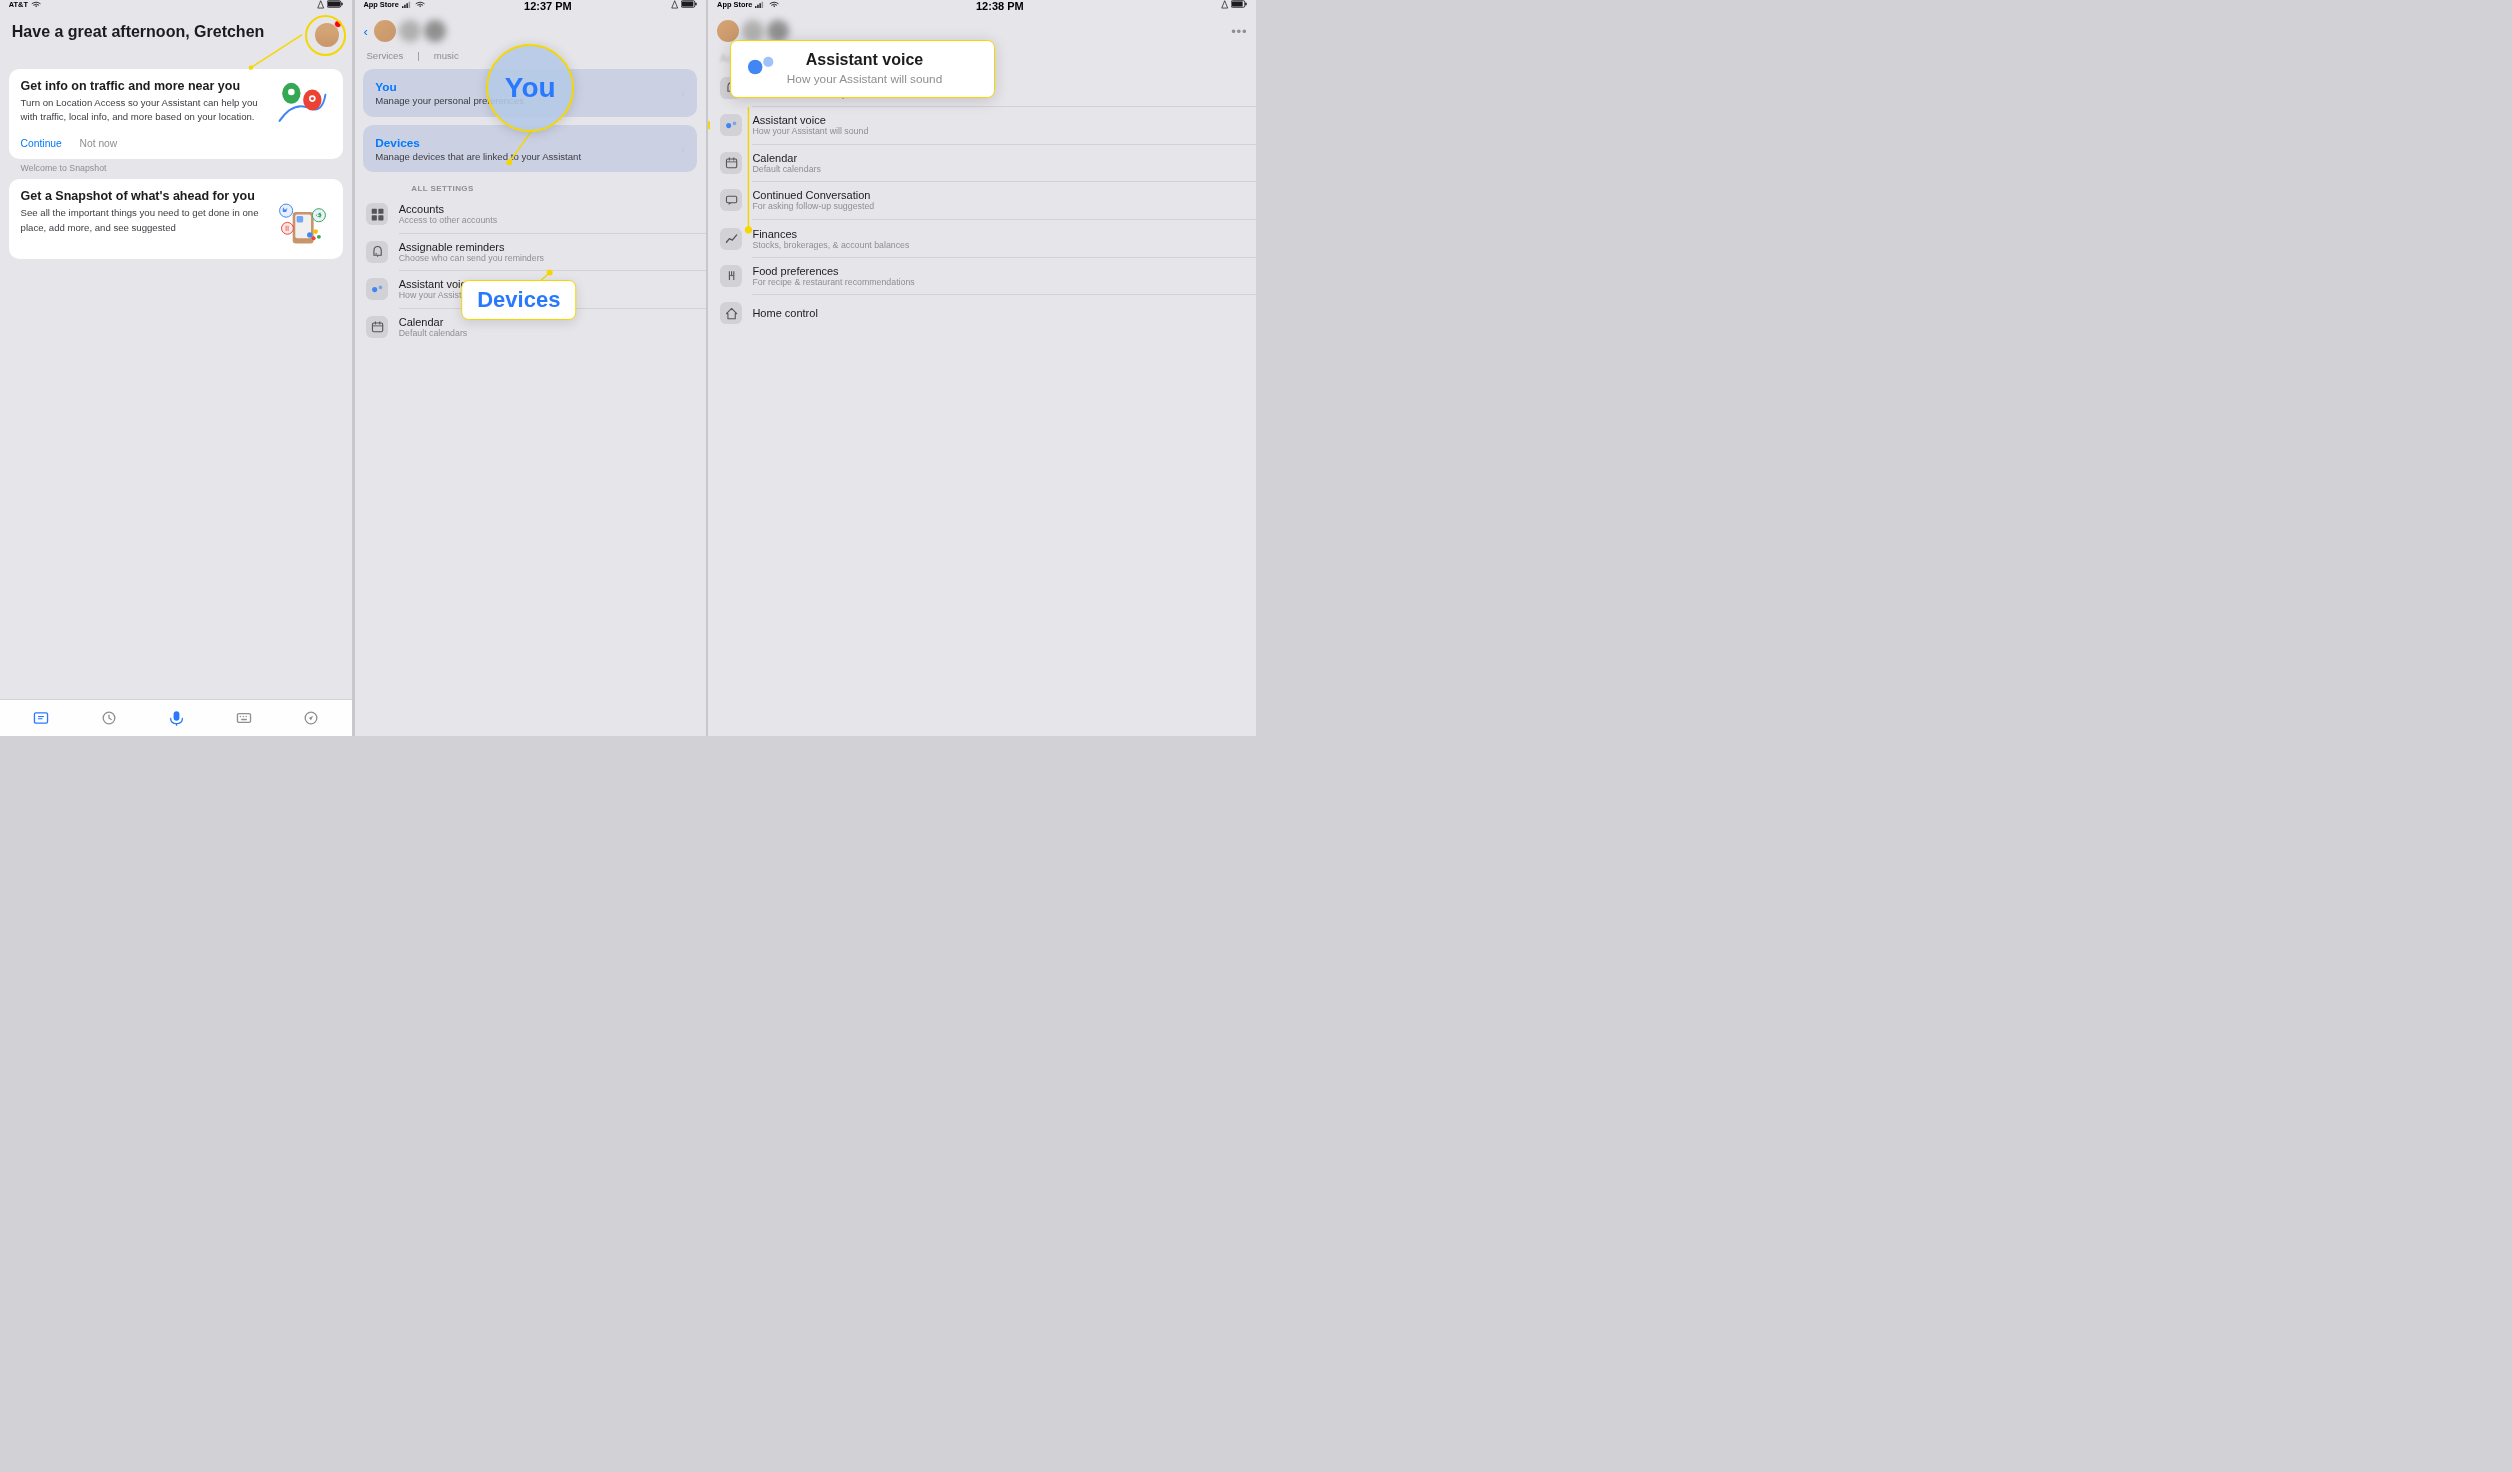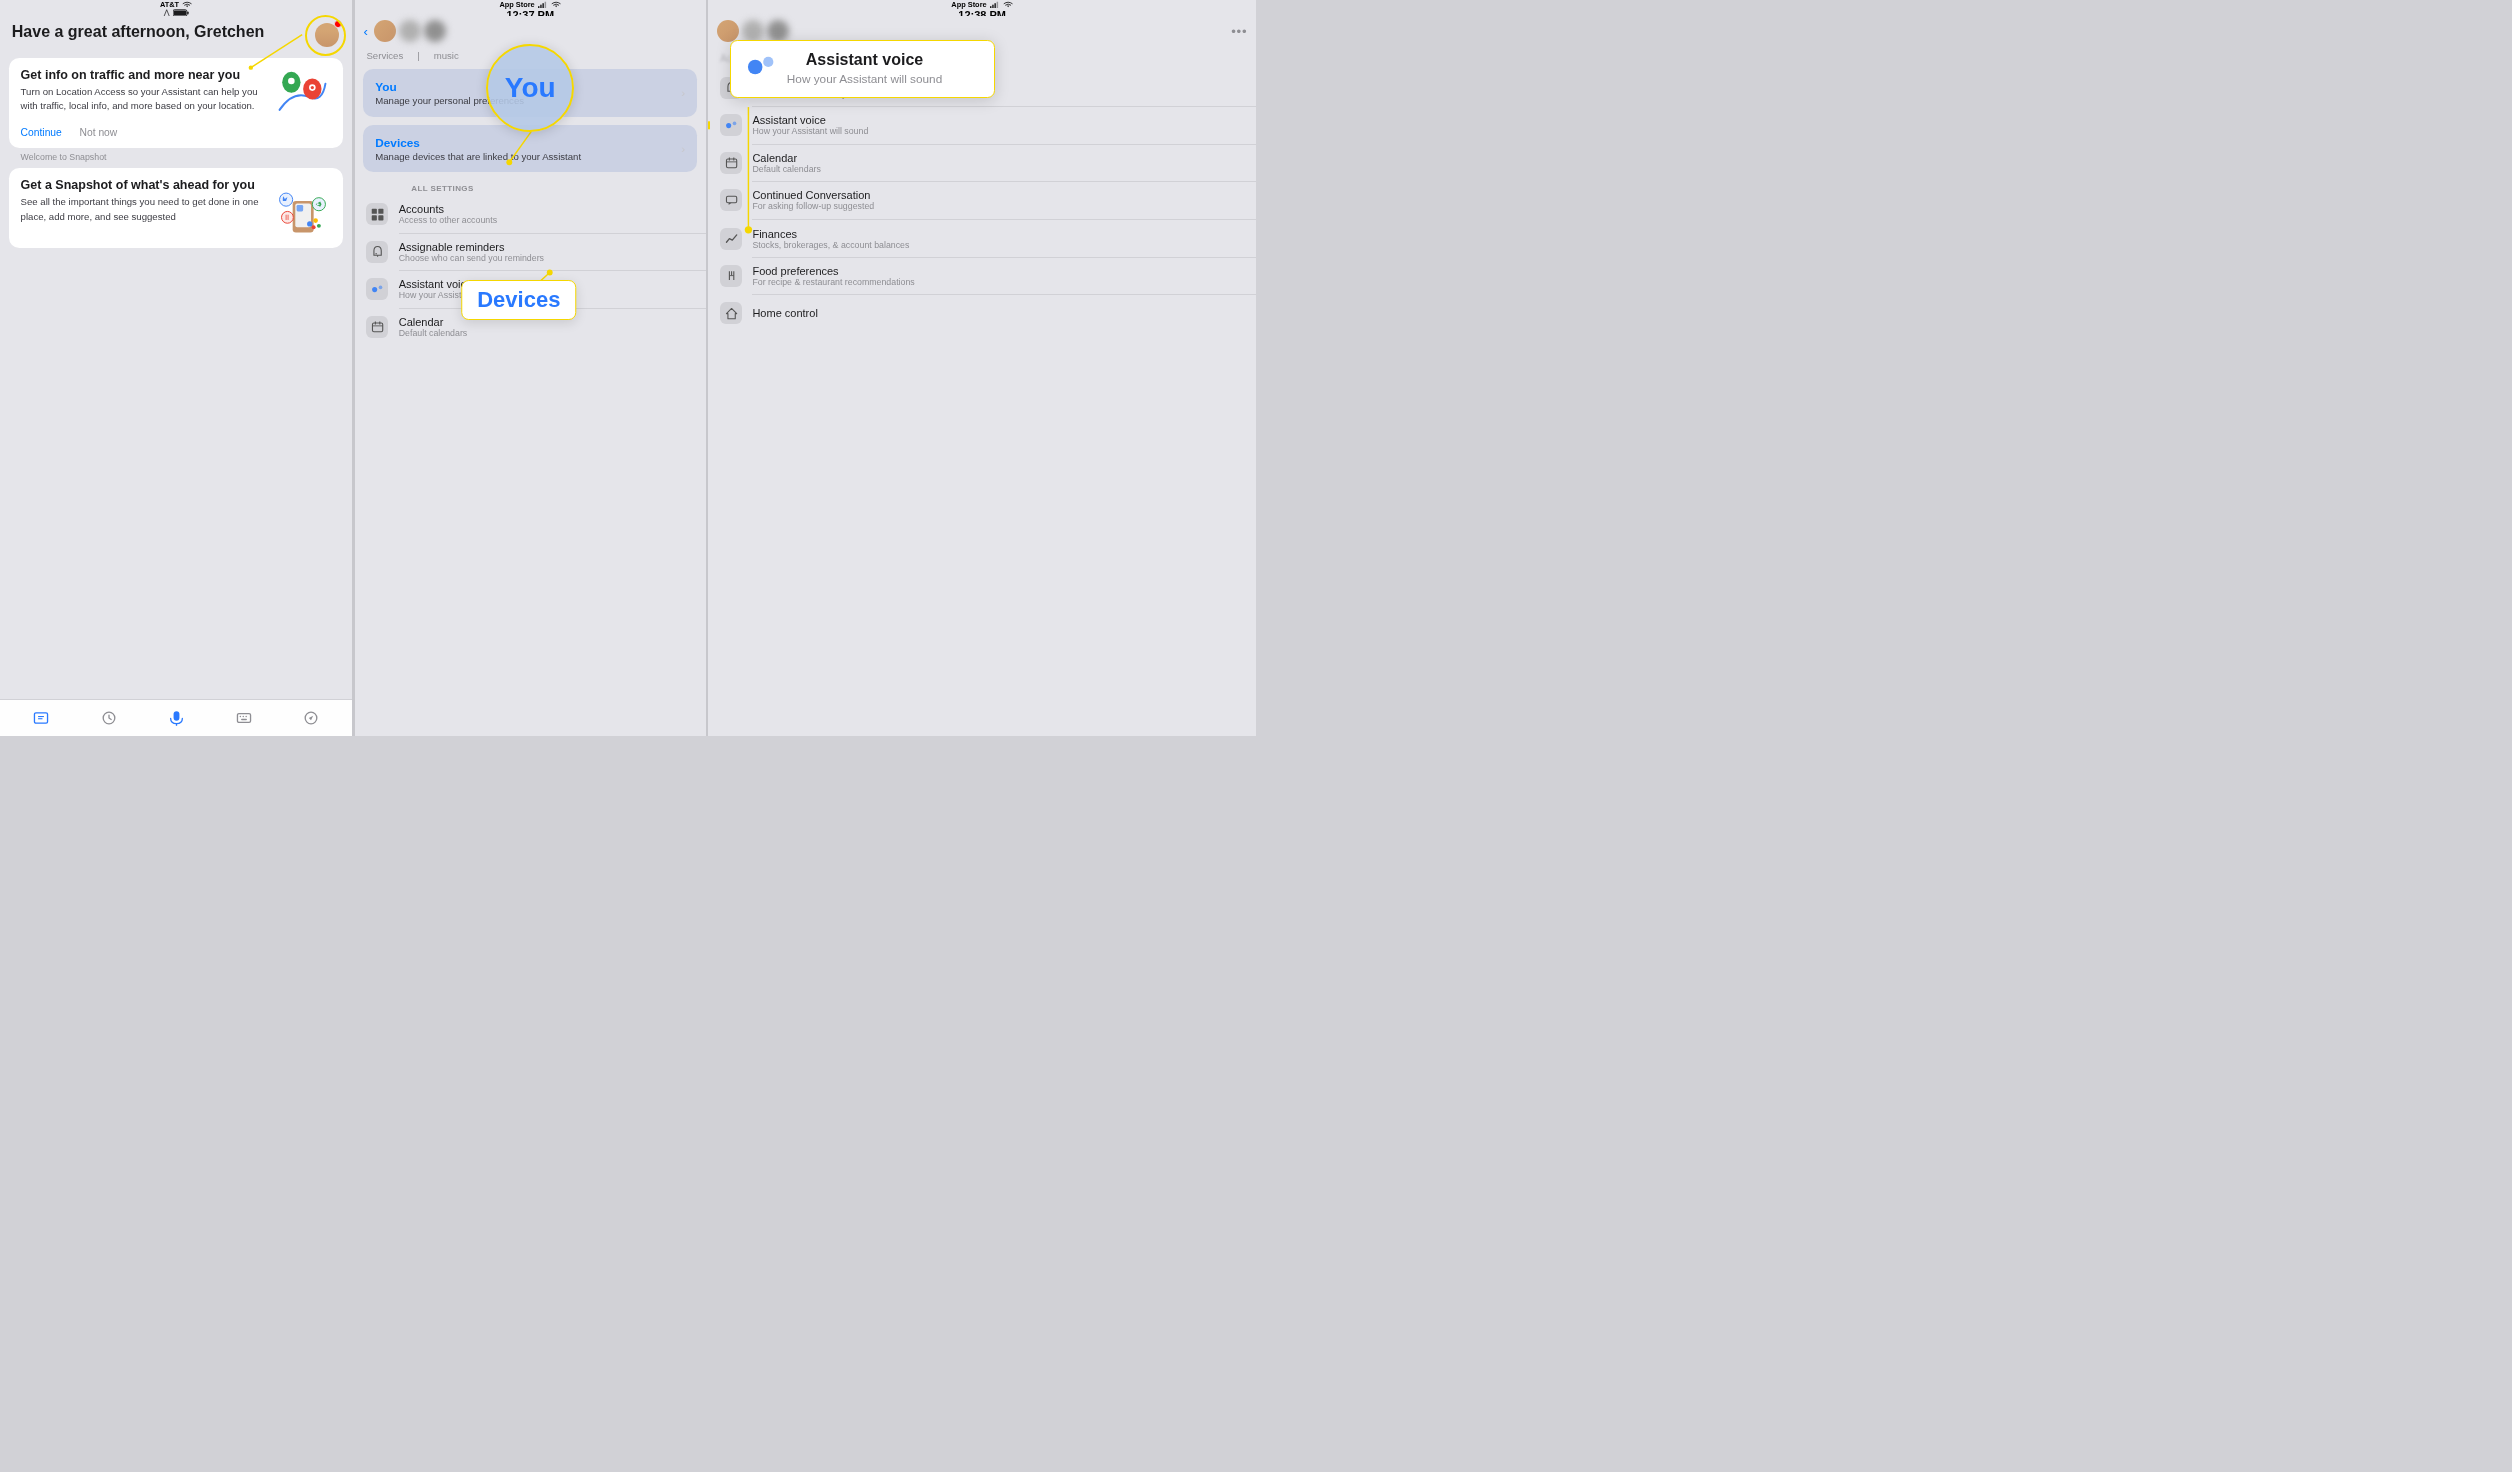--- a/index.html
+++ b/index.html
@@ -37,43 +37,42 @@
       display: flex;
       flex-direction: column;
       border-left: 0.7px solid #c7c7cc;
     }
 
     
     .status-bar {
       height: 16px;
       background: #e5e5ea;
       display: flex;
-      align-items: center;
+      align-items: flex-start;
       justify-content: space-between;
       padding: 0 8.8px;
       font-size: 7.4px;
       font-weight: 600;
-      flex-direction: column;
     }
     .status-left { display: flex; align-items: center; gap: 2.9px; }
     .status-right { display: flex; align-items: center; gap: 2.9px; }
     .status-time { font-size: 11px; font-weight: 600; }
 
     
     .p1-header {
       background: #e5e5ea;
       padding: 5.9px 11.8px 8.8px 11.8px;
       position: relative;
     }
     .p1-title {
       font-size: 16px;
       font-weight: 700;
       color: #1c1c1e;
       line-height: 1.3;
-      margin-bottom: 2px;
+      margin-bottom: 13px;
     }
 
     
     .card {
       background: #fff;
       border-radius: 10.3px;
       margin: 4.4px 8.8px;
       padding: 10.3px 11.8px;
     }
     .card-title {

